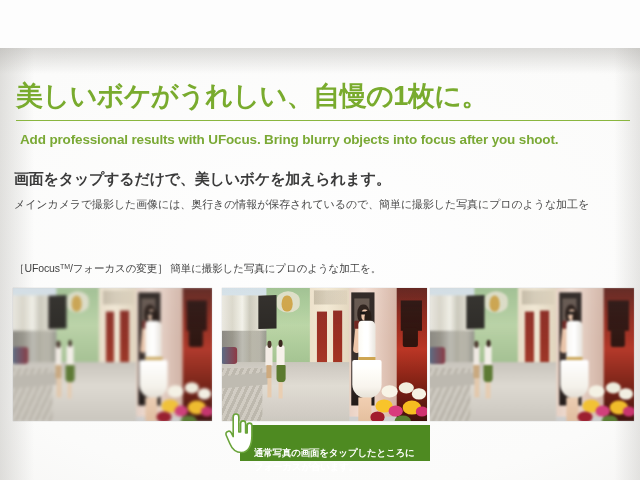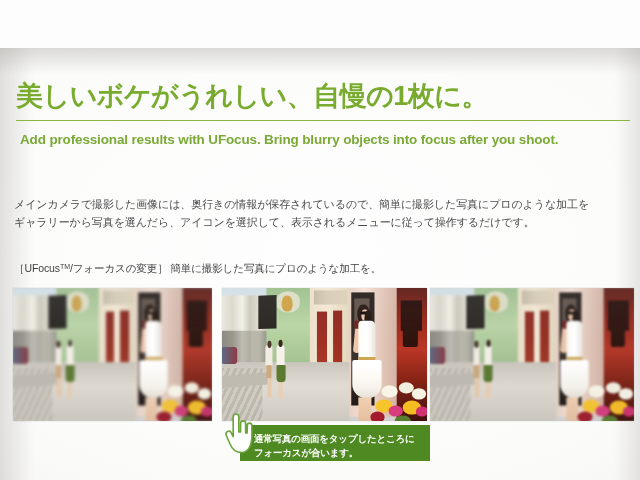--- a/index.html
+++ b/index.html
@@ -354,21 +354,21 @@
     position: absolute;
     left: 240px;
     top: 377px;
     width: 190px;
     height: 36px;
     background: #4e8a21;
   }
   #callout-text {
     position: absolute;
     left: 14px;
-    top: 7px;
+    top: 21px;
     width: 172px;
     color: #ffffff;
     font-size: 9.5px;
     font-weight: bold;
     line-height: 1.45;
     letter-spacing: -0.2px;
   }
   #callout-text span { display: block; white-space: nowrap; }
 
   #hand-icon {
@@ -386,23 +386,23 @@
 
   <div id="paper-shade-top"></div>
   <div id="paper-shade-left"></div>
   <div id="paper-shade-right"></div>
   <div id="paper-shade-bottom"></div>
 
   <div id="headline">美しいボケがうれしい、自慢の1枚に。</div>
   <div id="headline-rule"></div>
   <div id="subheadline">Add professional results with UFocus. Bring blurry objects into focus after you shoot.</div>
 
+  <div id="lead">画面をタップするだけで、美しいボケを加えられます。</div>
   <div id="body-copy">
     <p>メインカメラで撮影した画像には、奥行きの情報が保存されているので、簡単に撮影した写真にプロのような加工を</p>
-    <p>ギャラリーから写真を選んだら、アイコンを選択して、表示されるメニューに従って操作するだけです。</p>
   </div>
 
   <div id="figure-caption">
     <span>［UFocus</span><span class="tm">TM</span><span>/フォーカスの変更］ 簡単に撮影した写真にプロのような加工を。</span>
   </div>
 
   <div class="photo" id="photo-1">
     <div class="scene">
       <div class="sky"></div>
       <div class="far-row"></div>

